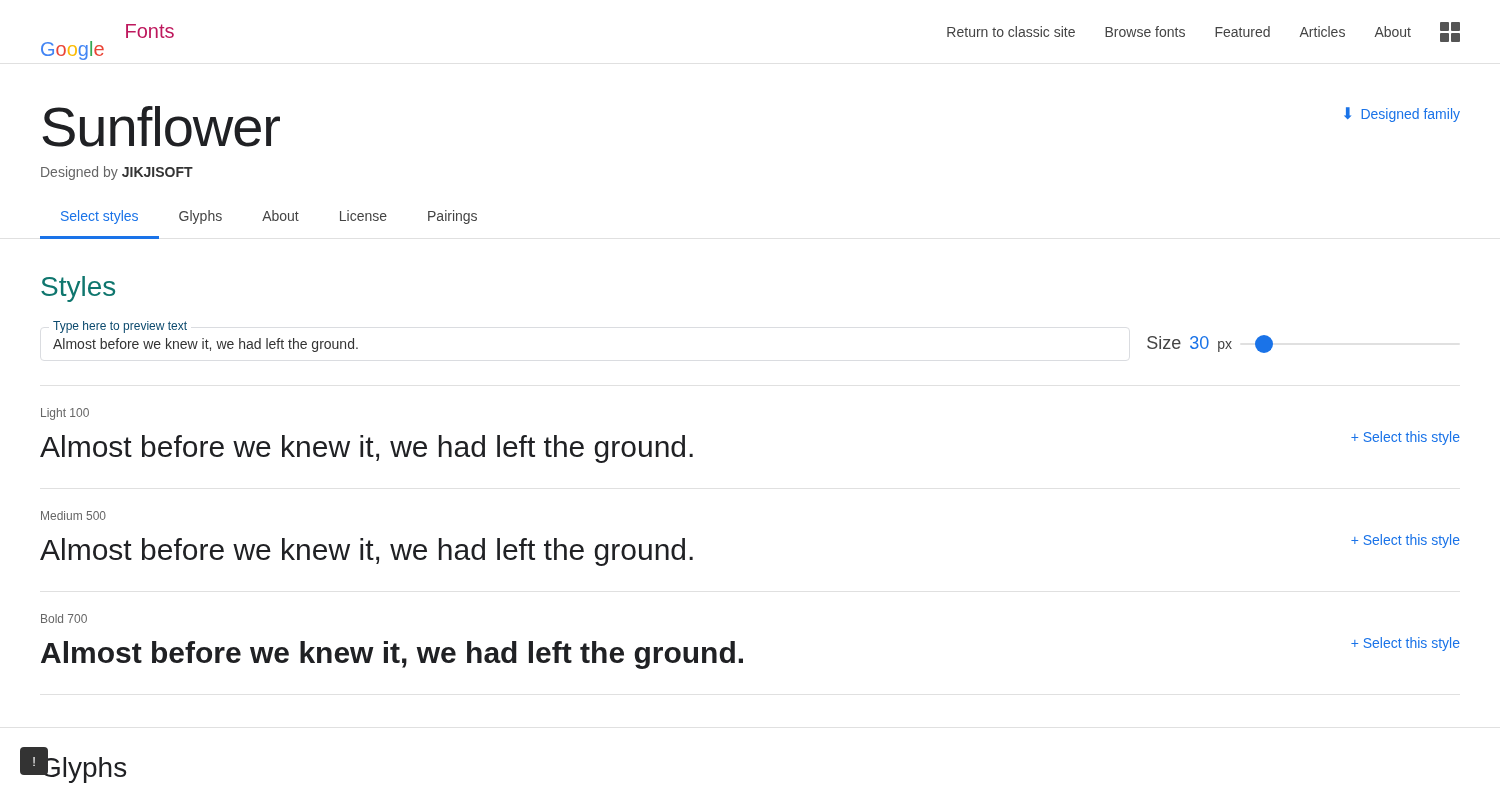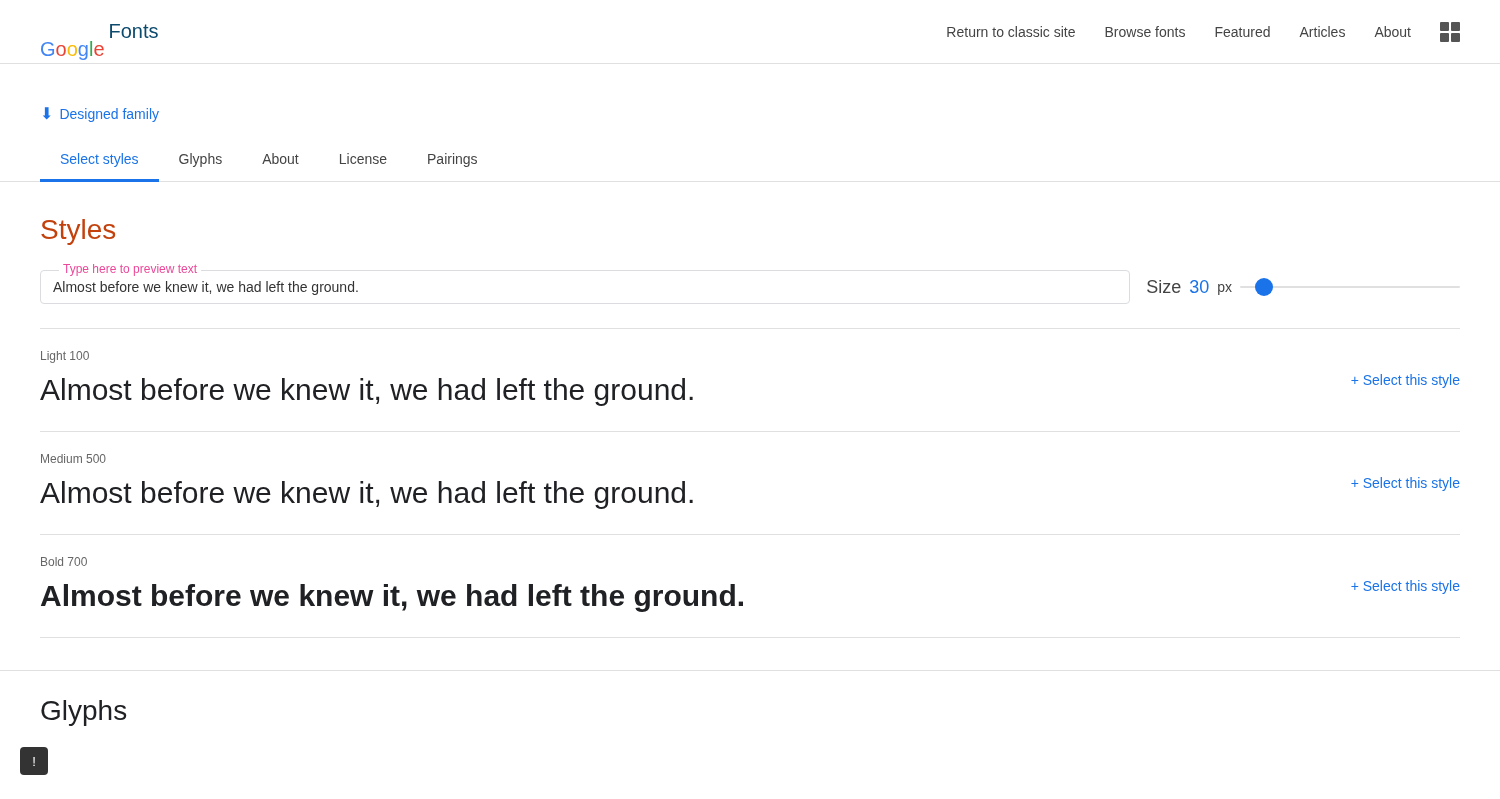--- a/index.html
+++ b/index.html
@@ -21,21 +21,21 @@
       color: #444;
       font-weight: 400;
     }
     .logo-google { color: #555; margin-top: 36px; }
     .logo-g { color: #4285F4; }
     .logo-o1 { color: #EA4335; }
     .logo-o2 { color: #FBBC05; }
     .logo-g2 { color: #4285F4; }
     .logo-l { color: #34A853; }
     .logo-e { color: #EA4335; }
-    .logo-fonts { color: #0c4a6e; margin-left: 4px; }
+    .logo-fonts { color: #be185d; margin-left: 20px; }
 
     .header-nav {
       display: flex;
       align-items: center;
       gap: 29px;
     }
     .nav-link {
       color: #444;
       text-decoration: none;
       font-size: 14px;
@@ -115,46 +115,46 @@
       font-weight: 500;
     }
 
     
     .main {
       padding: 32px 40px;
     }
     .section-title {
       font-size: 28px;
       font-weight: 400;
-      color: #c2410c;
+      color: #0f766e;
       margin-bottom: 24px;
     }
 
     
     .preview-controls {
       display: flex;
       align-items: center;
       gap: 16px;
       margin-bottom: 24px;
     }
     .preview-input-wrapper {
       flex: 1;
       border: 1px solid #dadce0;
       border-radius: 4px;
       padding: 8px 12px;
       position: relative;
     }
     .preview-input-label {
       position: absolute;
       top: -9px;
-      left: 18px;
+      left: 8px;
       background: #fff;
       padding: 0 4px;
       font-size: 12px;
-      color: #ec4899;
+      color: #0c4a6e;
     }
     .preview-input {
       width: 100%;
       border: none;
       outline: none;
       font-size: 14px;
       color: #333;
       background: transparent;
     }
     .size-controls {
@@ -278,20 +278,27 @@
     <div class="grid-icon">
       <span></span>
         <span></span>
         <span></span>
         <span></span>
     </div>
   </nav>
 </header>
 
 <div class="font-header">
+  <div>
+    <h1 class="font-title">Sunflower</h1>
+    <p class="font-designer">
+      <span>Designed by</span>
+      <strong>JIKJISOFT</strong>
+    </p>
+  </div>
   <a class="download-btn">
     <span class="download-icon">⬇</span>
     <span>Designed family</span>
   </a>
 </div>
 
 <div class="tabs">
   <a class="tab active">Select styles</a>
   <a class="tab">Glyphs</a>
   <a class="tab">About</a>

